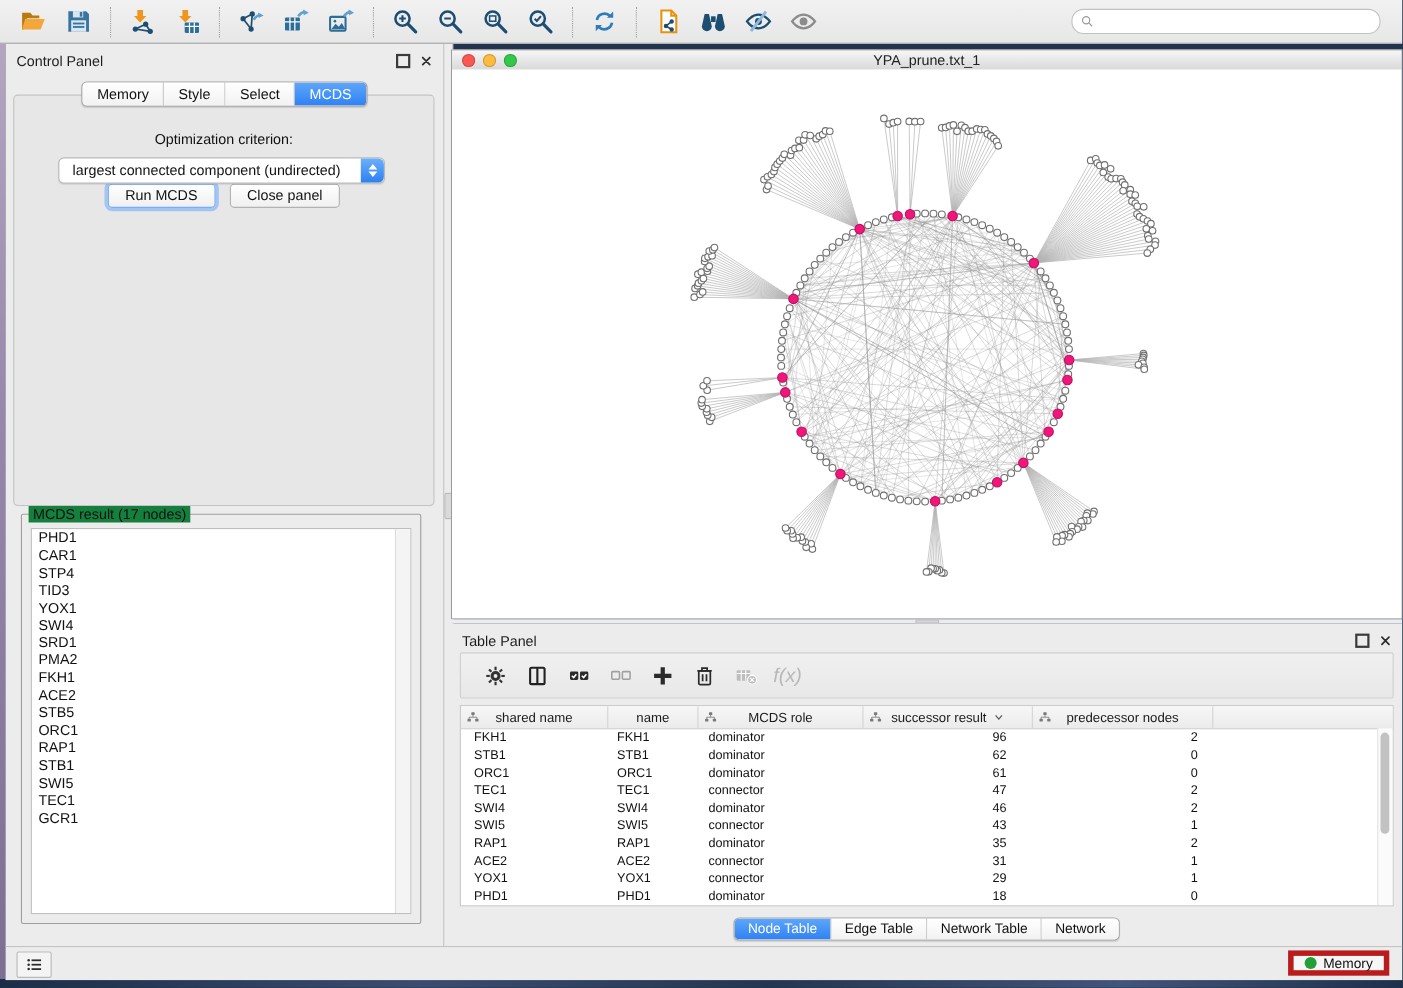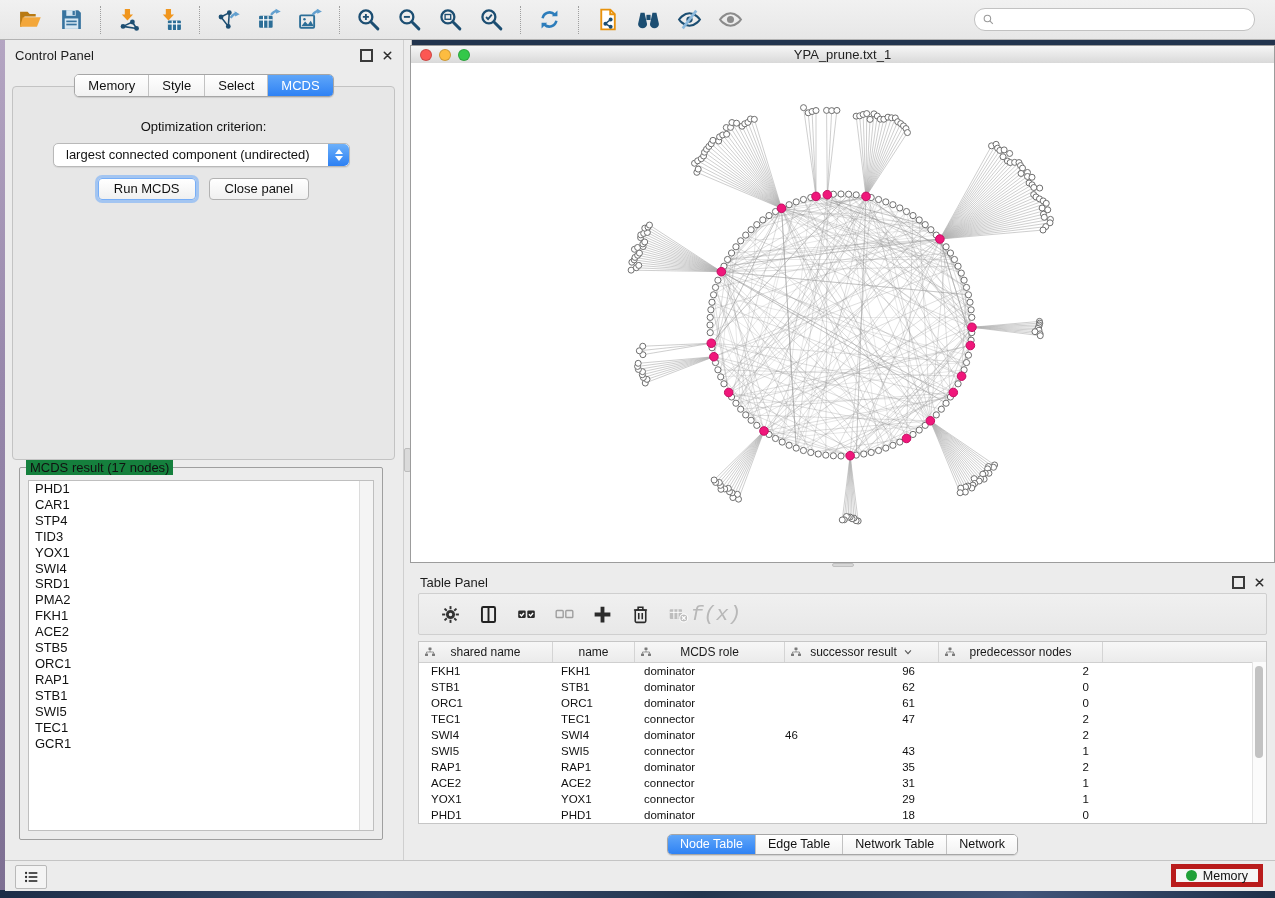--- a/index.html
+++ b/index.html
@@ -45,21 +45,21 @@
       border-radius:5px;box-shadow:0 1px 1px rgba(0,0,0,.08);}
   .select .sel-text{display:block;line-height:21px;font-size:13px;color:#111;padding-left:12px;
       white-space:nowrap;overflow:hidden;}
   .stepper{position:absolute;right:0px;top:0px;bottom:0px;width:21px;border-radius:0 5px 5px 0;
       background:linear-gradient(#6cb0fa,#2d80f3);display:flex;flex-direction:column;
       align-items:center;justify-content:center;gap:2px;}
   .tri-up{width:0;height:0;border-left:4px solid transparent;border-right:4px solid transparent;
       border-bottom:5px solid #fff;}
   .tri-dn{width:0;height:0;border-left:4px solid transparent;border-right:4px solid transparent;
       border-top:5px solid #fff;}
-  .btn-row{display:flex;justify-content:center;gap:13px;margin-top:11px;}
+  .btn-row{display:flex;justify-content:center;gap:13px;}
   .mac-btn{background:linear-gradient(#fff,#f0f0f0);border:1px solid #b2b2b2;border-radius:4px;
       font-size:13px;color:#111;padding:2px 15px;line-height:16px;font-family:"Liberation Sans",sans-serif;}
   .mac-btn.focused{border:1px solid #77aef7;box-shadow:0 0 0 3px rgba(108,170,250,.55);}
   .groupbox{position:absolute;left:14px;right:20px;top:427px;height:371px;border:1px solid #9f9f9f;
       border-radius:2px;}
   .groupbox .legend{position:absolute;top:-8px;left:6px;background:#15803d;padding:0 4px;
       font-size:13px;color:#111;}
   .mcds-list{position:absolute;left:8px;right:8px;top:12px;bottom:8px;background:#fff;
       border:1px solid #bfbfbf;overflow:hidden;}
   .mcds-item{font-size:13px;color:#111;line-height:15.9px;padding-left:6px;}
@@ -111,21 +111,21 @@
   
   .status-bar{position:absolute;left:5px;right:0;top:860px;height:30px;background:#ececec;
       border-top:1px solid #c4c4c4;}
   .list-btn{position:absolute;left:10px;top:4px;width:30px;height:22px;background:#f4f4f4;
       border:1px solid #b9b9b9;border-radius:2px;display:flex;align-items:center;justify-content:center;}
   .list-btn svg{width:16px;height:16px;}
   .memory-btn{position:absolute;right:12px;top:3px;height:23px;padding:0 10px;background:#f6f6f6;
       border:5px solid #b91c1c;display:flex;align-items:center;gap:6px;box-sizing:border-box;}
   .memory-dot{width:11px;height:11px;border-radius:50%;}
   .memory-lbl{font-size:12.5px;color:#111;}
-  .fx-text{font-family:Liberation Mono, monospace;font-style:italic;font-size:21px;color:#b8b8b8;}
+  .fx-text{font-family:Liberation Sans, sans-serif;font-style:italic;font-size:18px;color:#b8b8b8;}
 </style>
 </head>
 <body>
 
 <div class="desktop-left"></div>
 <div class="desktop-bottom"></div>
 
 <div class="toolbar">
   <div class="tb-groups" id="tb-groups">
       <span class="tb-icon">
@@ -1209,21 +1209,21 @@
           <div class="td" style="width: 134px; padding-left: 12px; text-align: left;">TEC1</div>
           <div class="td" style="width: 82px; padding-left: 8px; text-align: left;">TEC1</div>
           <div class="td" style="width: 150px; padding-left: 9px; text-align: left;">connector</div>
           <div class="td" style="width: 154px; padding-right: 24px; text-align: right;">47</div>
           <div class="td" style="width: 164px; padding-right: 14px; text-align: right;">2</div>
         </div>
         <div class="trow">
           <div class="td" style="width: 134px; padding-left: 12px; text-align: left;">SWI4</div>
           <div class="td" style="width: 82px; padding-left: 8px; text-align: left;">SWI4</div>
           <div class="td" style="width: 150px; padding-left: 9px; text-align: left;">dominator</div>
-          <div class="td" style="width: 154px; padding-right: 24px; text-align: left;">46</div>
+          <div class="td" style="width: 154px; padding-right: 24px; text-align: right;">46</div>
           <div class="td" style="width: 164px; padding-right: 14px; text-align: right;">2</div>
         </div>
         <div class="trow">
           <div class="td" style="width: 134px; padding-left: 12px; text-align: left;">SWI5</div>
           <div class="td" style="width: 82px; padding-left: 8px; text-align: left;">SWI5</div>
           <div class="td" style="width: 150px; padding-left: 9px; text-align: left;">connector</div>
           <div class="td" style="width: 154px; padding-right: 24px; text-align: right;">43</div>
           <div class="td" style="width: 164px; padding-right: 14px; text-align: right;">1</div>
         </div>
         <div class="trow">

